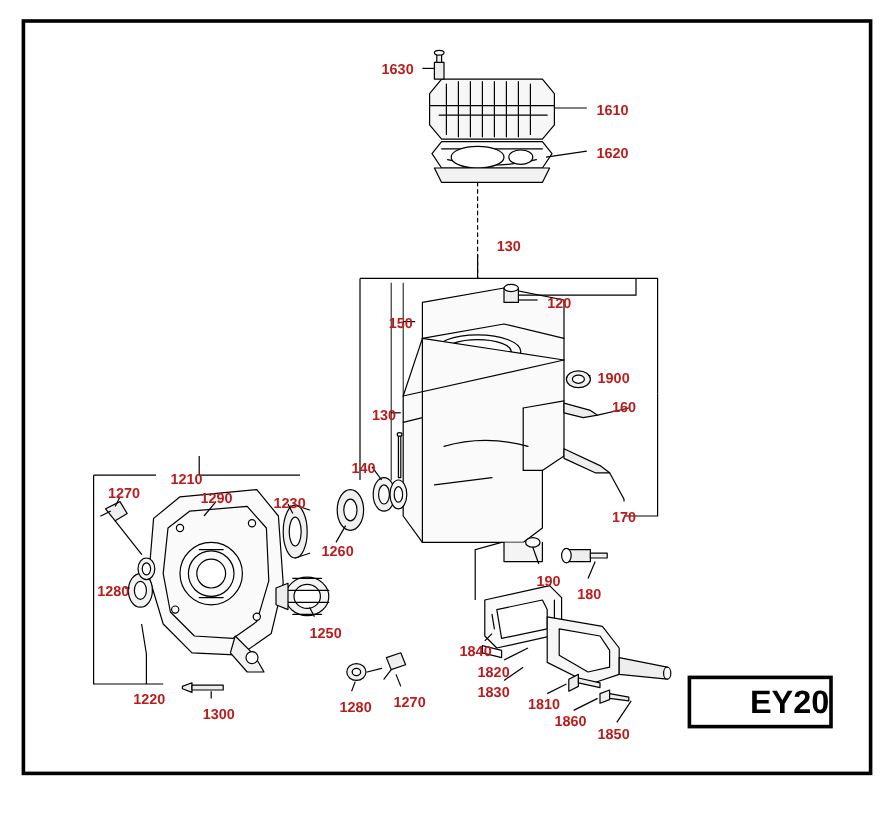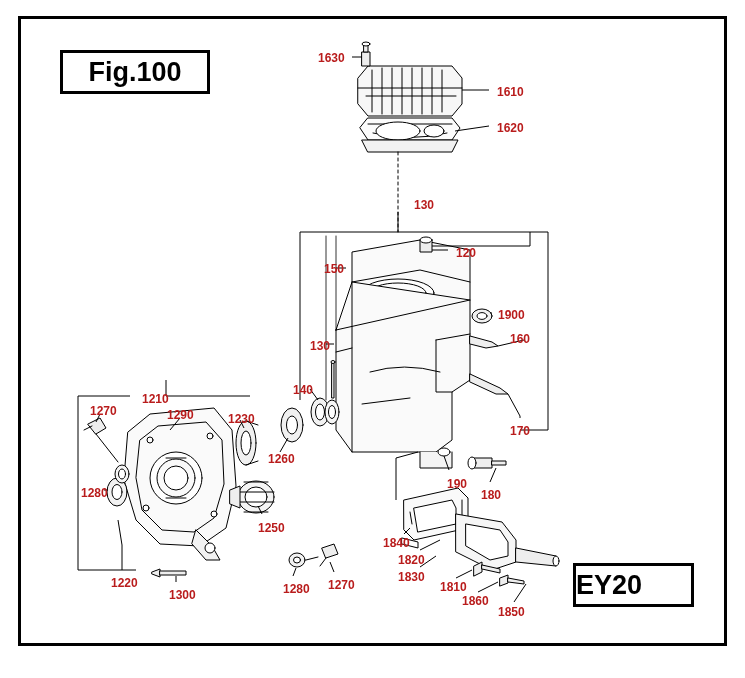--- a/index.html
+++ b/index.html
@@ -52,21 +52,21 @@
   .model-box {
     position: absolute;
     left: 573px;
     top: 563px;
     width: 121px;
     height: 44px;
     border: 3px solid #000;
     box-sizing: border-box;
     display: flex;
     align-items: center;
-    justify-content: flex-start;
+    justify-content: flex-end;
     background: #fff;
     z-index: 20;
   }
   .model-box span {
     font-size: 27px;
     font-weight: bold;
     color: #000;
   }
   
   .lbl {
@@ -294,23 +294,20 @@
       <path d="M396 500 L396 458 L418 452"></path>
 
       <path d="M478 592 L498 582"></path>
 
       <path d="M514 602 L526 584"></path>
     </g>
   </svg>
 
   <div class="frame-outer"></div>
 
-  <div class="fig-box">
-    <span>Fig.100</span>
-  </div>
 
   <div class="model-box">
     <span>EY20</span>
   </div>
 
   <div class="lbl" style="left:318px; top:51px;">1630</div>
   <div class="lbl" style="left:497px; top:85px;">1610</div>
   <div class="lbl" style="left:497px; top:121px;">1620</div>
   <div class="lbl" style="left:414px; top:198px;">130</div>
   <div class="lbl" style="left:456px; top:246px;">120</div>

